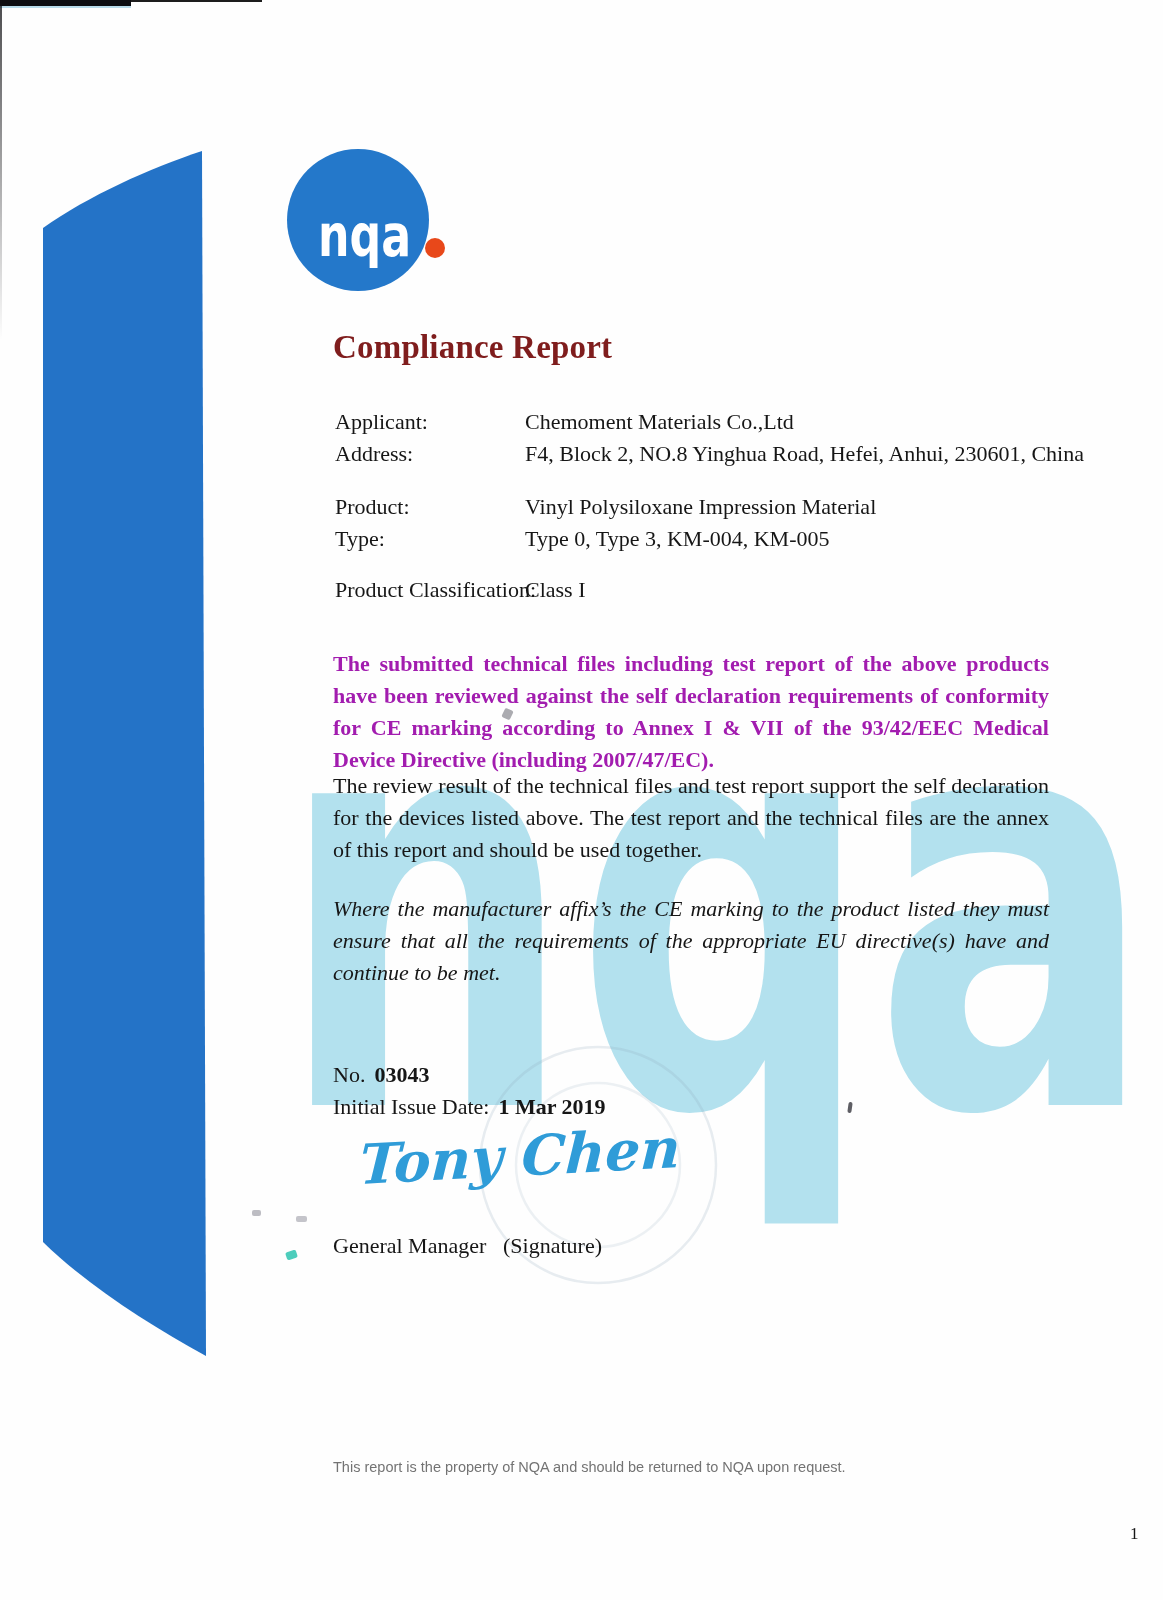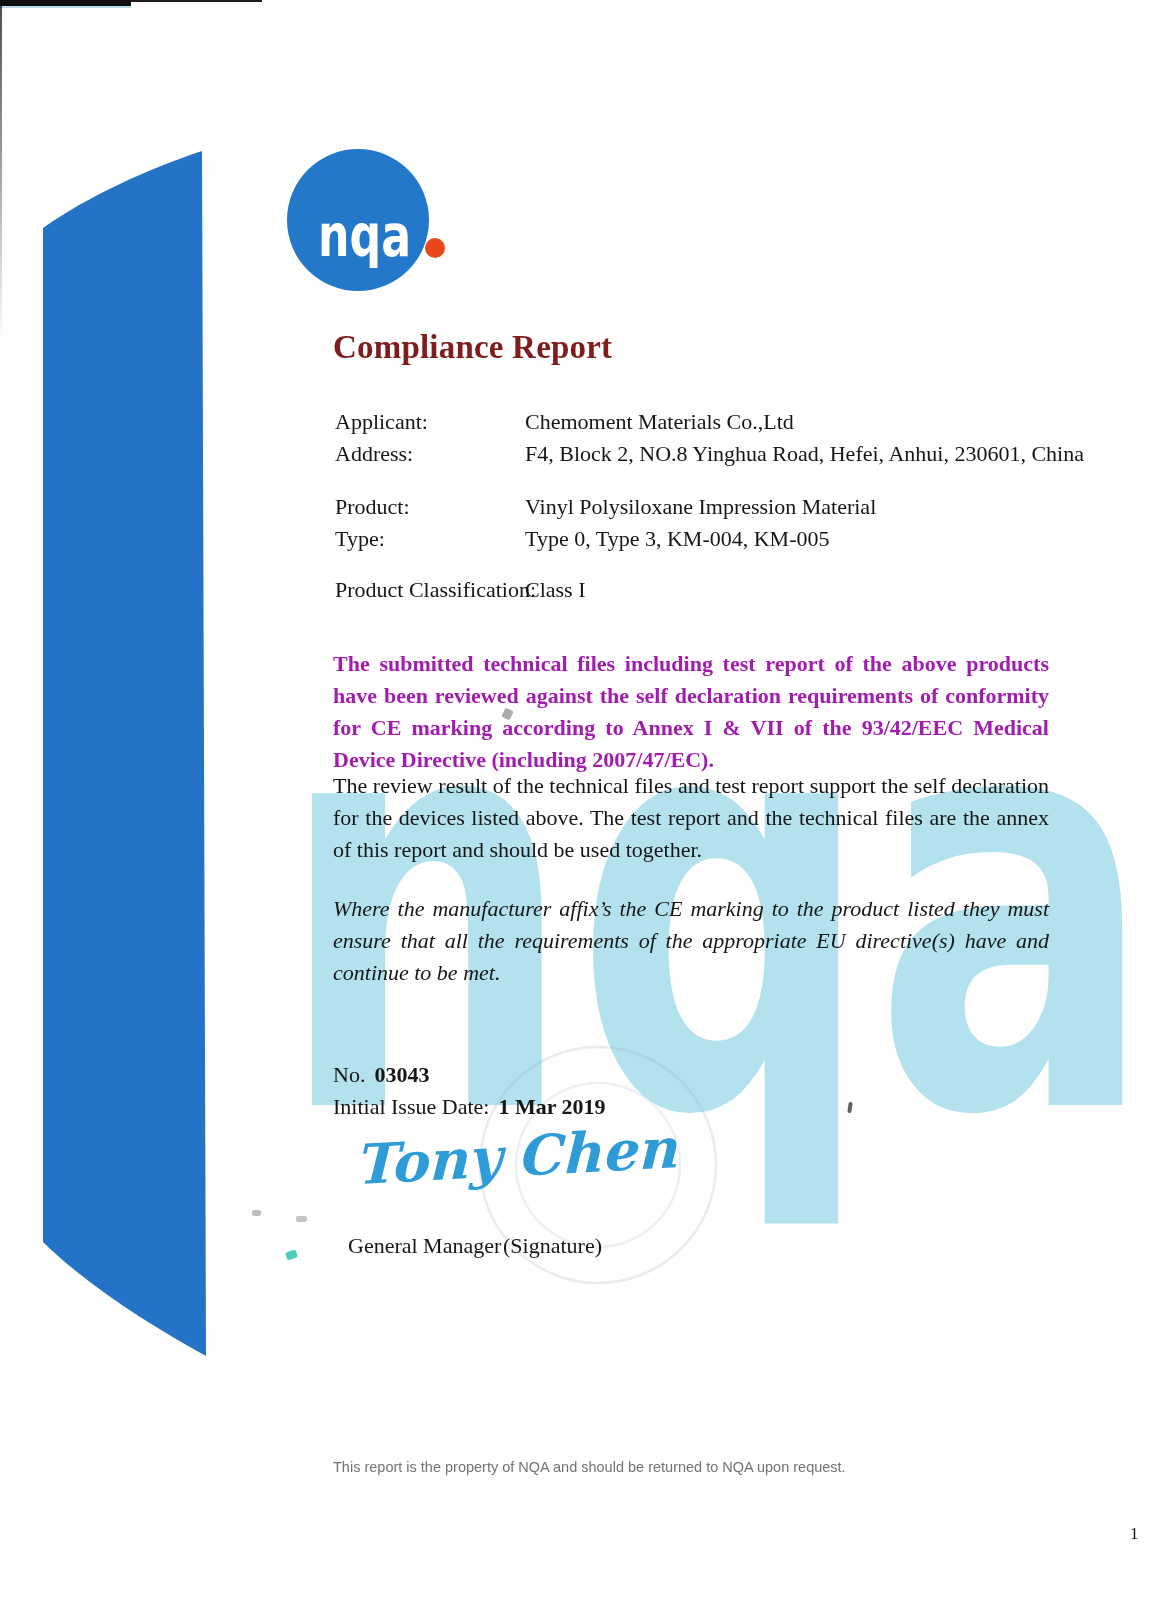--- a/index.html
+++ b/index.html
@@ -41,21 +41,21 @@
   .sig-script{
     left:358px;top:1132px;
     font-family:"DejaVu Serif", serif;
     font-style:italic;font-weight:700;
     font-size:55px;
     transform:rotate(-3deg) skewX(-6deg);
     transform-origin:left bottom;
     white-space:nowrap;
   }
   .sig-line{left:330px;top:1220px;width:262px;height:2px;background:#1d1d1d;z-index:2;}
-  .sig-role{left:348px;top:1233px;font-size:22px;}
+  .sig-role{left:333px;top:1233px;font-size:22px;}
   .sig-caption{left:503px;top:1233px;font-size:22px;}
   .footer-note{
     left:333px;top:1459px;
     font-family:"Liberation Sans", sans-serif;
     font-size:14.5px;color:#737373;white-space:nowrap;
   }
   .page-number{left:1130px;top:1524px;font-size:17px;}
   .speck{position:absolute;z-index:2;border-radius:2px;}
 </style>
 </head>

